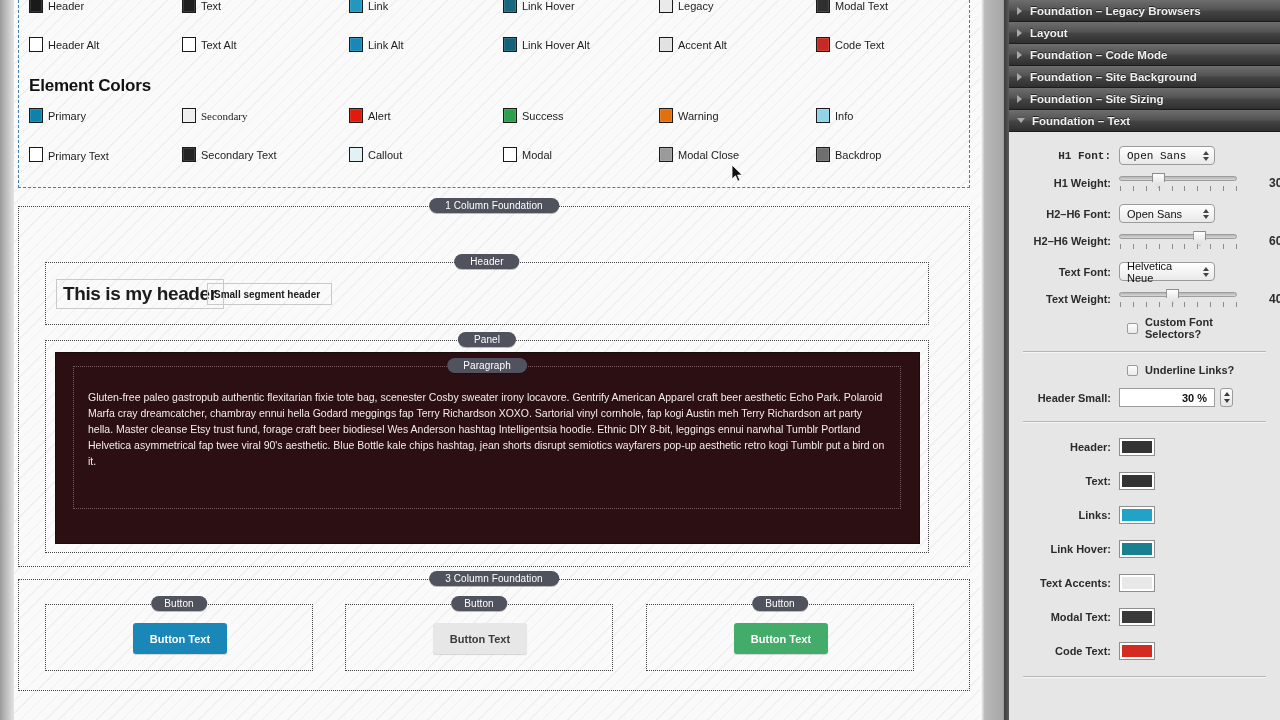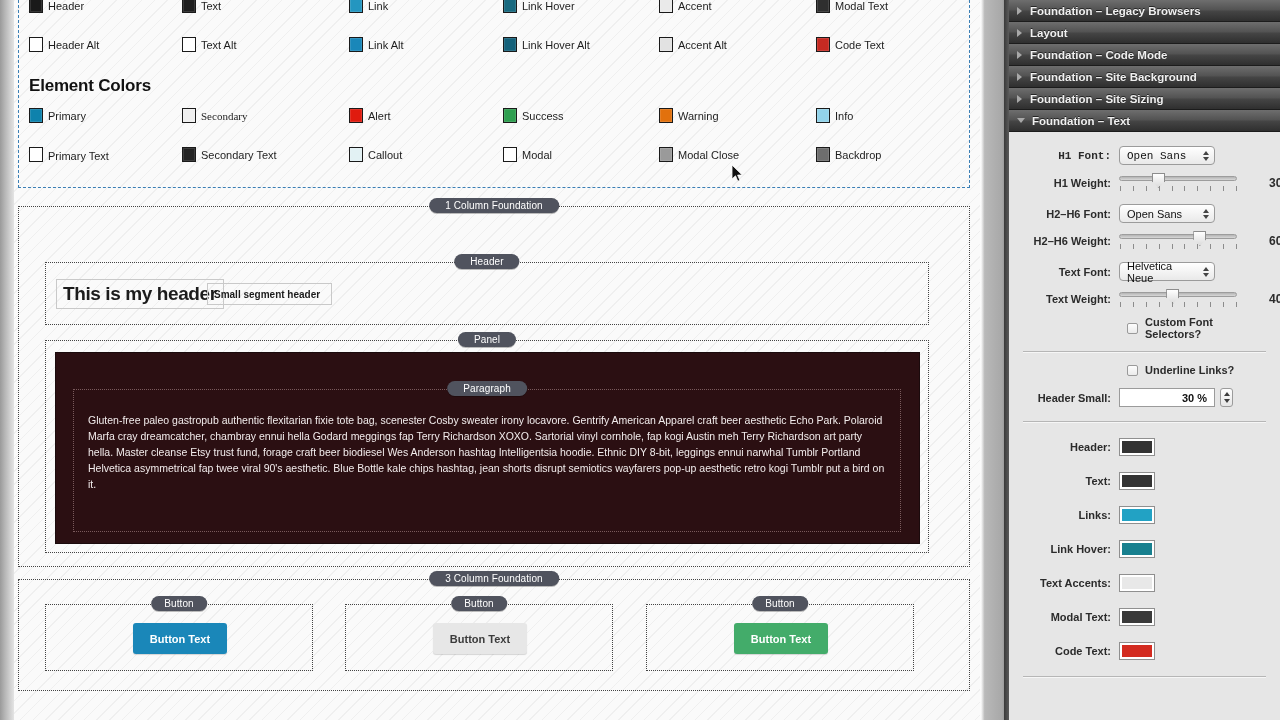--- a/index.html
+++ b/index.html
@@ -228,21 +228,21 @@
         <div class="swatch" style="left:330px; top:177px;">
           <span class="chip" style="background:#2496c0"></span>
           <span>Link</span>
         </div>
         <div class="swatch" style="left:484px; top:177px;">
           <span class="chip" style="background:#18697f"></span>
           <span>Link Hover</span>
         </div>
         <div class="swatch" style="left:640px; top:177px;">
           <span class="chip" style="background:#eaeaea"></span>
-          <span>Accent</span>
+          <span>Legacy</span>
         </div>
         <div class="swatch" style="left:797px; top:177px;">
           <span class="chip" style="background:#2f2f2f"></span>
           <span>Modal Text</span>
         </div>
       </div>
 
       <div>
         <div class="swatch" style="left:10px; top:216px;">
           <span class="chip" style="background:#ffffff"></span>
@@ -342,21 +342,21 @@
         </div>
         <div class="hdr-box hdr-small" style="left:141px; top:20px; width:125px; height:22px; display:flex; align-items:center;">
           <span>Small segment header</span>
         </div>
       </div>
 
       <div class="group dotted" style="left:26px; top:133px; width:884px; height:213px; position:absolute;">
         <div class="badge">Panel</div>
 
         <div class="panel" style="left:9px; top:11px; width:865px; height:192px;">
-          <div class="para-inner" style="left:17px; top:36px; width:828px; height:143px;">
+          <div class="para-inner" style="left:17px; top:13px; width:828px; height:143px;">
             <div class="badge">Paragraph</div>
             <div class="para-text" style="left:14px; top:22px; width:798px;">Gluten-free paleo gastropub authentic flexitarian fixie tote bag, scenester Cosby sweater irony locavore. Gentrify American Apparel craft beer aesthetic Echo Park. Polaroid Marfa cray dreamcatcher, chambray ennui hella Godard meggings fap Terry Richardson XOXO. Sartorial vinyl cornhole, fap kogi Austin meh Terry Richardson art party hella. Master cleanse Etsy trust fund, forage craft beer biodiesel Wes Anderson hashtag Intelligentsia hoodie. Ethnic DIY 8-bit, leggings ennui narwhal Tumblr Portland Helvetica asymmetrical fap twee viral 90's aesthetic. Blue Bottle kale chips hashtag, jean shorts disrupt semiotics wayfarers pop-up aesthetic retro kogi Tumblr put a bird on it.</div>
           </div>
         </div>
       </div>
     </div>
 
     <div class="group dotted" style="left:4px; top:579px; width:952px; height:112px;">
       <div class="badge">3 Column Foundation</div>
 

